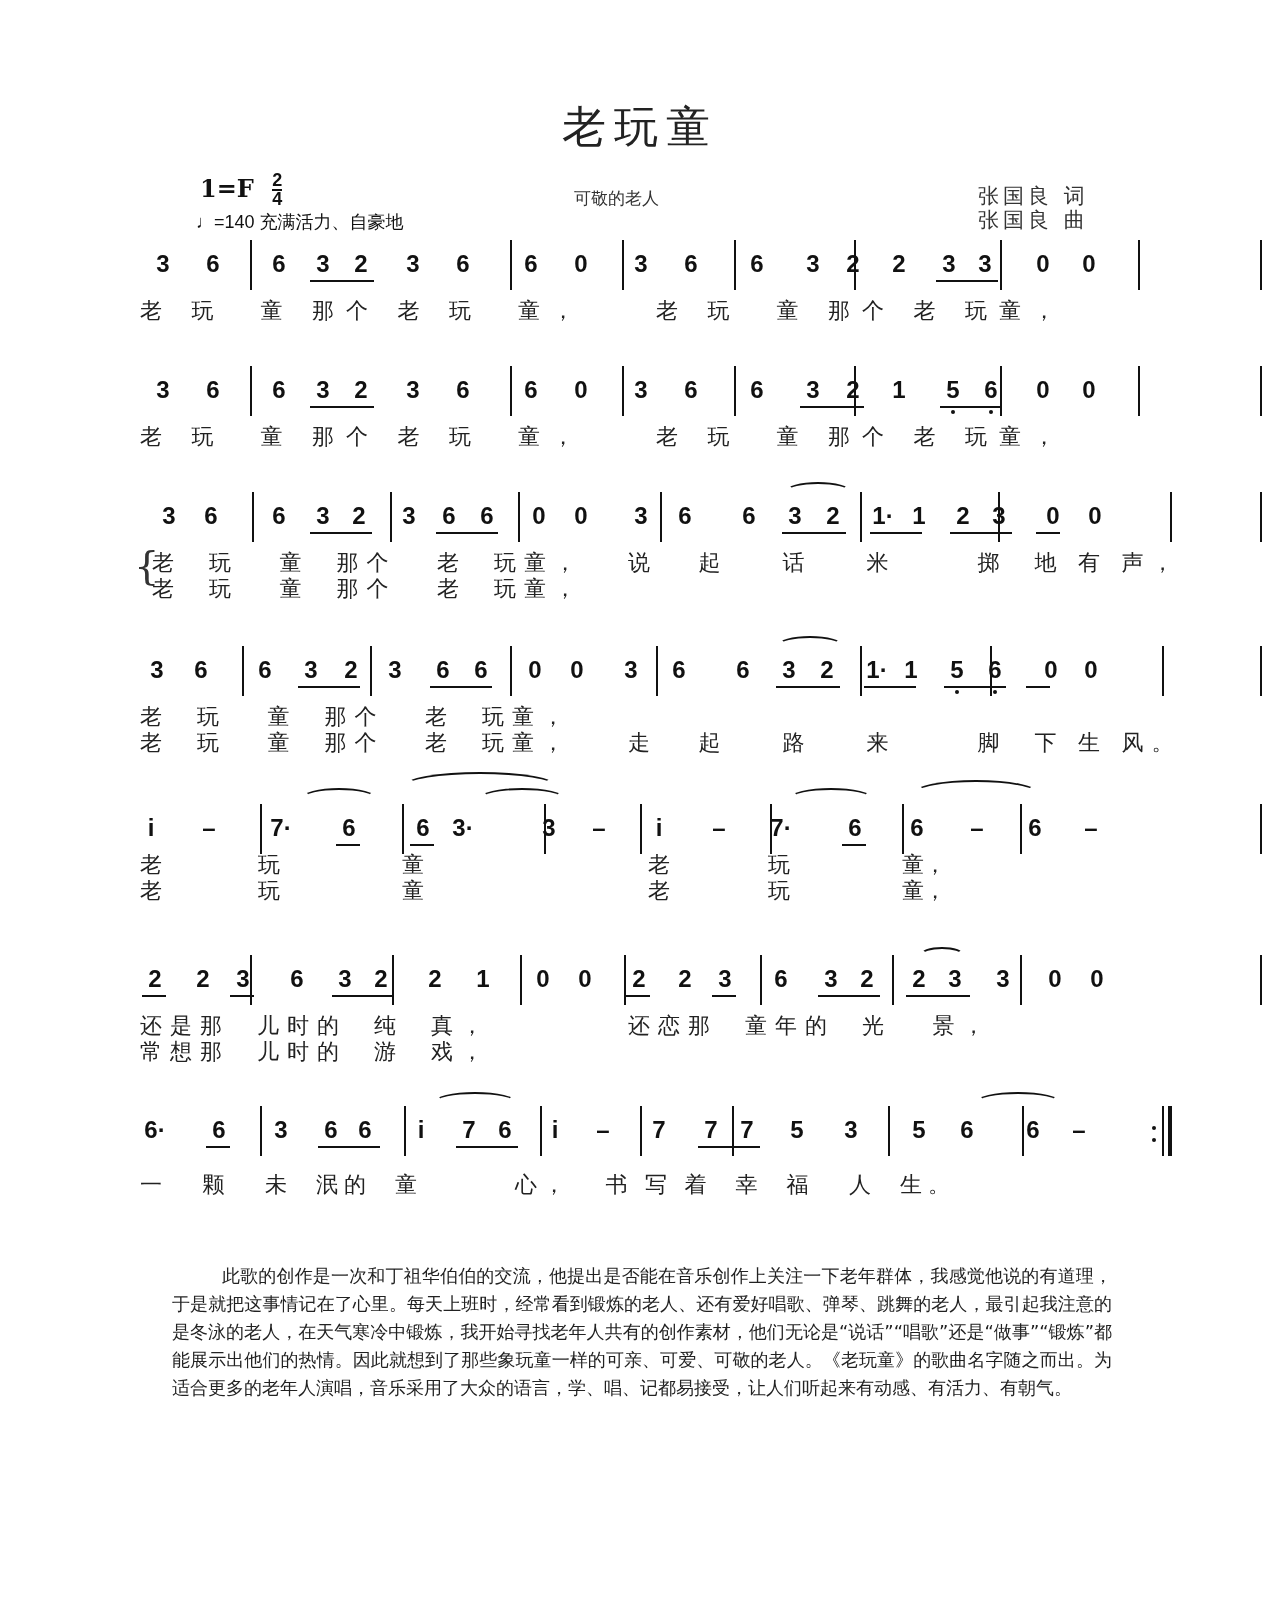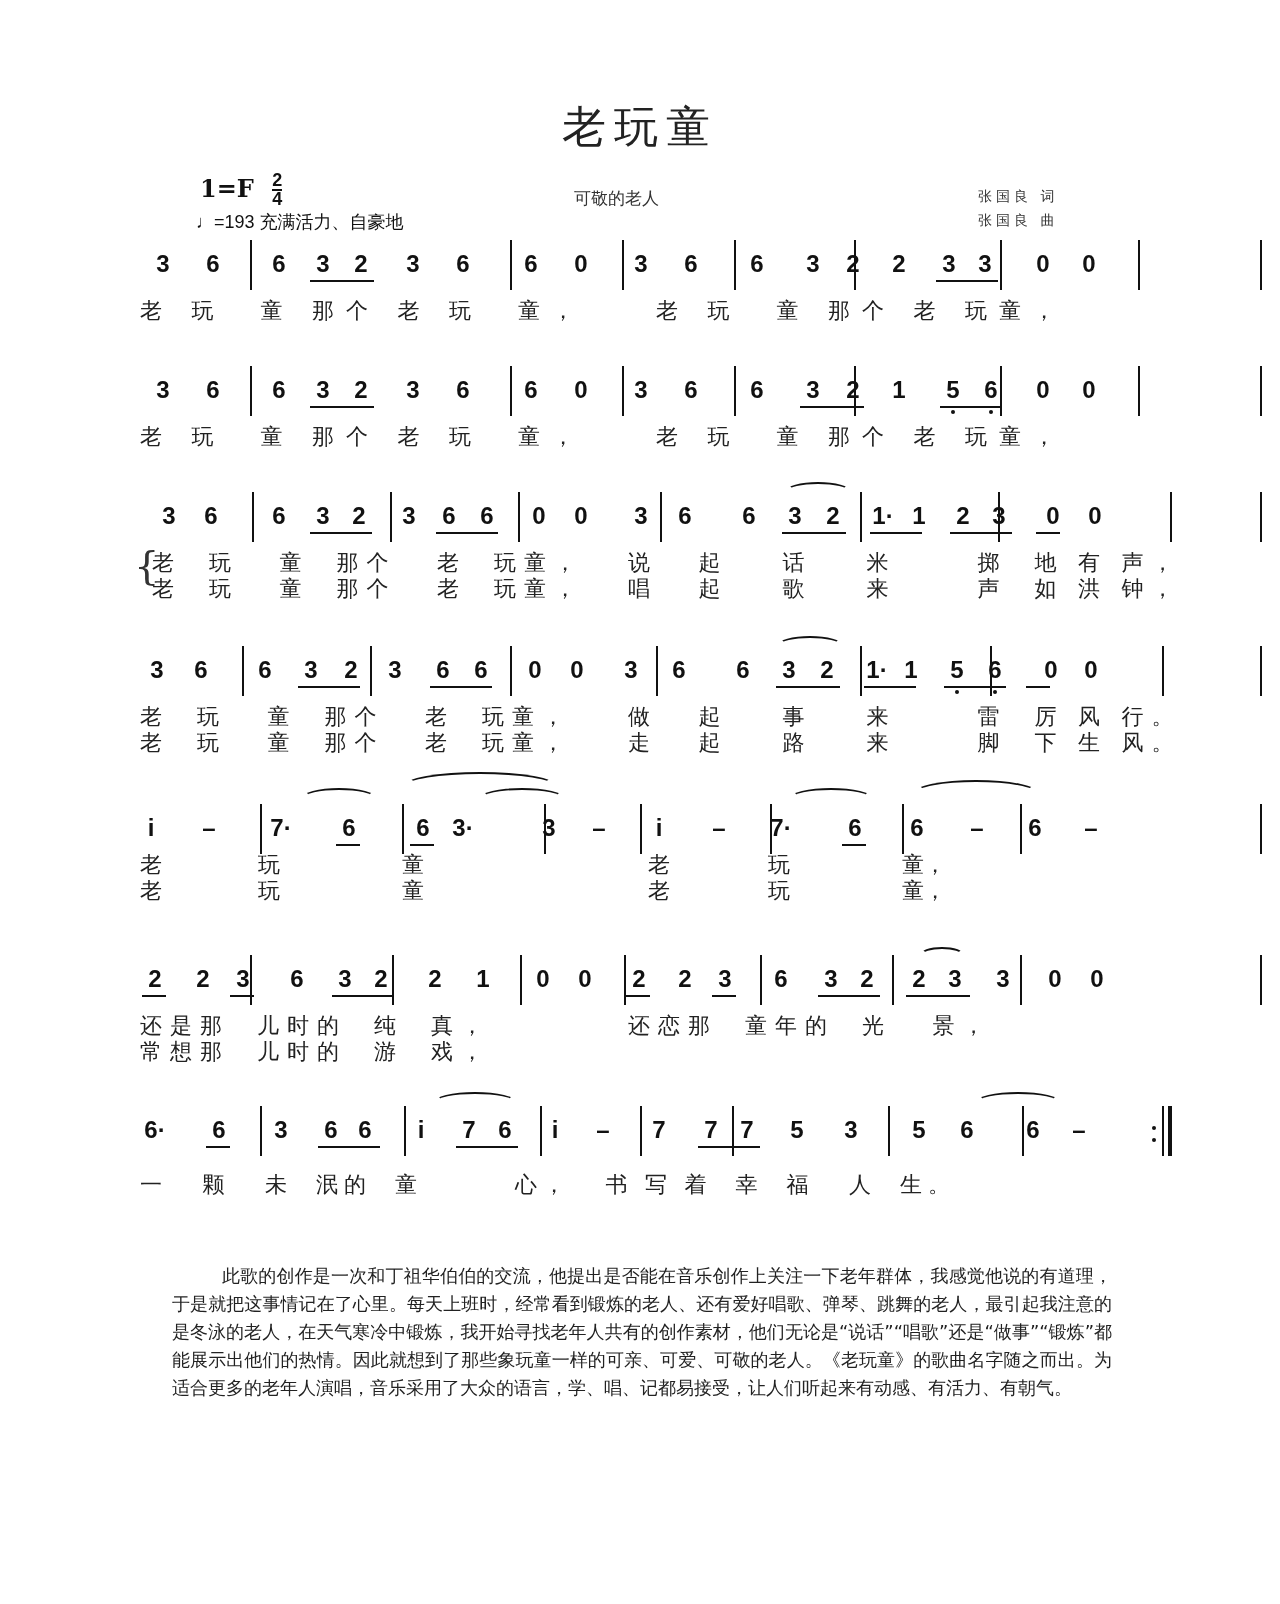--- a/index.html
+++ b/index.html
@@ -4,21 +4,21 @@
 <style>
   html, body { margin:0; padding:0; background:#ffffff; }
   body { width:1280px; height:1604px; position:relative; overflow:hidden; color:#111; font-family:"DejaVu Serif", serif; }
   .title { position:absolute; top:98px; left:0; width:1280px; text-align:center; font-size:44px; letter-spacing:8px; font-family:"DejaVu Serif", serif; color:#222; }
   .key { position:absolute; left:200px; top:172px; font-family:"DejaVu Serif", serif; font-size:24px; font-weight:bold; }
   .key .frac { display:inline-block; vertical-align:middle; text-align:center; font-family:"Liberation Sans", sans-serif; font-size:18px; line-height:17px; margin-left:10px; }
   .key .frac span { display:block; }
   .key .frac .num { border-bottom:2px solid #111; }
   .tempo { position:absolute; left:196px; top:210px; font-family:"Liberation Sans", sans-serif; font-size:18px; }
   .mode { position:absolute; left:574px; top:187px; font-family:"DejaVu Sans", sans-serif; font-size:17px; color:#333; }
-  .credits { position:absolute; left:978px; top:184px; font-family:"DejaVu Sans", sans-serif; font-size:14px; line-height:24px; color:#333; letter-spacing:4px; }
+  .credits { position:absolute; left:978px; top:184px; font-family:"DejaVu Sans", sans-serif; font-size:21px; line-height:24px; color:#333; letter-spacing:4px; }
   .row { position:absolute; left:140px; width:990px; }
   .notes { position:absolute; left:0; top:0; width:990px; height:52px; }
   .n { position:absolute; top:10px; font-family:"Liberation Sans", sans-serif; font-weight:bold; font-size:24px; text-align:center; width:22px; }
   .ul { position:absolute; height:2px; background:#111; }
   .bar { position:absolute; top:0; width:2px; height:50px; background:#111; }
   .dot { position:absolute; width:4px; height:4px; background:#111; border-radius:50%; }
   .slur { position:absolute; border:2px solid #111; border-bottom:none; border-left-color:transparent; border-right-color:transparent; border-radius:50% 50% 0 0; }
   .lyr { position:absolute; left:0; font-family:Liberation Serif, serif; font-size:22px; color:#222; white-space:pre; }
   .brace { position:absolute; font-family:"DejaVu Serif", serif; font-size:40px; color:#333; }
   .note-text { position:absolute; left:172px; top:1262px; width:940px; font-family:"DejaVu Sans", sans-serif; font-size:18px; line-height:28px; color:#222; text-indent:50px; text-align:justify; }
@@ -29,21 +29,21 @@
 
 <div class="title">老玩童</div>
 
 <div class="key">
   <span>1=F</span>
   <span class="frac">
     <span class="num">2</span>
     <span>4</span>
   </span>
 </div>
-<div class="tempo">♩=193 充满活力、自豪地</div>
+<div class="tempo">♩=140 充满活力、自豪地</div>
 <div class="mode">可敬的老人</div>
 <div class="credits">
   <div>张国良 词</div>
   <div>张国良 曲</div>
 </div>
 
 <div id="score">
     <div class="row" style="top: 240px; height: 120px;">
       <div class="notes">
         <div class="bar" style="left: 110px;"></div>
@@ -150,21 +150,20 @@
         <div class="ul" style="left: 296px; width: 62px; top: 40px;"></div>
         <div class="ul" style="left: 642px; width: 64px; top: 40px;"></div>
         <div class="ul" style="left: 730px; width: 52px; top: 40px;"></div>
         <div class="ul" style="left: 810px; width: 62px; top: 40px;"></div>
         <div class="ul" style="left: 896px; width: 24px; top: 40px;"></div>
         <div class="slur" style="left: 646px; top: -10px; width: 60px; height: 16px;"></div>
       </div>
       <div class="lyr" style="top: 56px; letter-spacing: 8px; left: 12px;">老  玩   童  那个   老  玩童，</div>
       <div class="lyr" style="top: 56px; letter-spacing: 8px; left: 488px;">说   起    话    米      掷  地 有 声，</div>
       <div class="lyr" style="top: 82px; letter-spacing: 8px; left: 12px;">老  玩   童  那个   老  玩童，</div>
-      <div class="lyr" style="top: 82px; letter-spacing: 8px; left: 488px;">唱   起    歌    来      声  如 洪 钟，</div>
       <div class="brace" style="left: -6px; top: 50px;">{</div>
     </div>
     <div class="row" style="top: 646px; height: 120px;">
       <div class="notes">
         <div class="bar" style="left: 102px;"></div>
         <div class="bar" style="left: 230px;"></div>
         <div class="bar" style="left: 370px;"></div>
         <div class="bar" style="left: 516px;"></div>
         <div class="bar" style="left: 720px;"></div>
         <div class="bar" style="left: 850px;"></div>
@@ -195,21 +194,20 @@
         <div class="n" style="left: 940px;">0</div>
         <div class="ul" style="left: 158px; width: 62px; top: 40px;"></div>
         <div class="ul" style="left: 290px; width: 62px; top: 40px;"></div>
         <div class="ul" style="left: 636px; width: 64px; top: 40px;"></div>
         <div class="ul" style="left: 724px; width: 52px; top: 40px;"></div>
         <div class="ul" style="left: 804px; width: 62px; top: 40px;"></div>
         <div class="ul" style="left: 886px; width: 24px; top: 40px;"></div>
         <div class="slur" style="left: 638px; top: -10px; width: 60px; height: 16px;"></div>
       </div>
       <div class="lyr" style="top: 56px; letter-spacing: 8px; left: 0px;">老  玩   童  那个   老  玩童，</div>
-      <div class="lyr" style="top: 56px; letter-spacing: 8px; left: 488px;">做   起    事    来      雷  厉 风 行。</div>
       <div class="lyr" style="top: 82px; letter-spacing: 8px; left: 0px;">老  玩   童  那个   老  玩童，</div>
       <div class="lyr" style="top: 82px; letter-spacing: 8px; left: 488px;">走   起    路    来      脚  下 生 风。</div>
     </div>
     <div class="row" style="top: 804px; height: 120px;">
       <div class="notes">
         <div class="bar" style="left: 120px;"></div>
         <div class="bar" style="left: 262px;"></div>
         <div class="bar" style="left: 404px;"></div>
         <div class="bar" style="left: 500px;"></div>
         <div class="bar" style="left: 630px;"></div>

